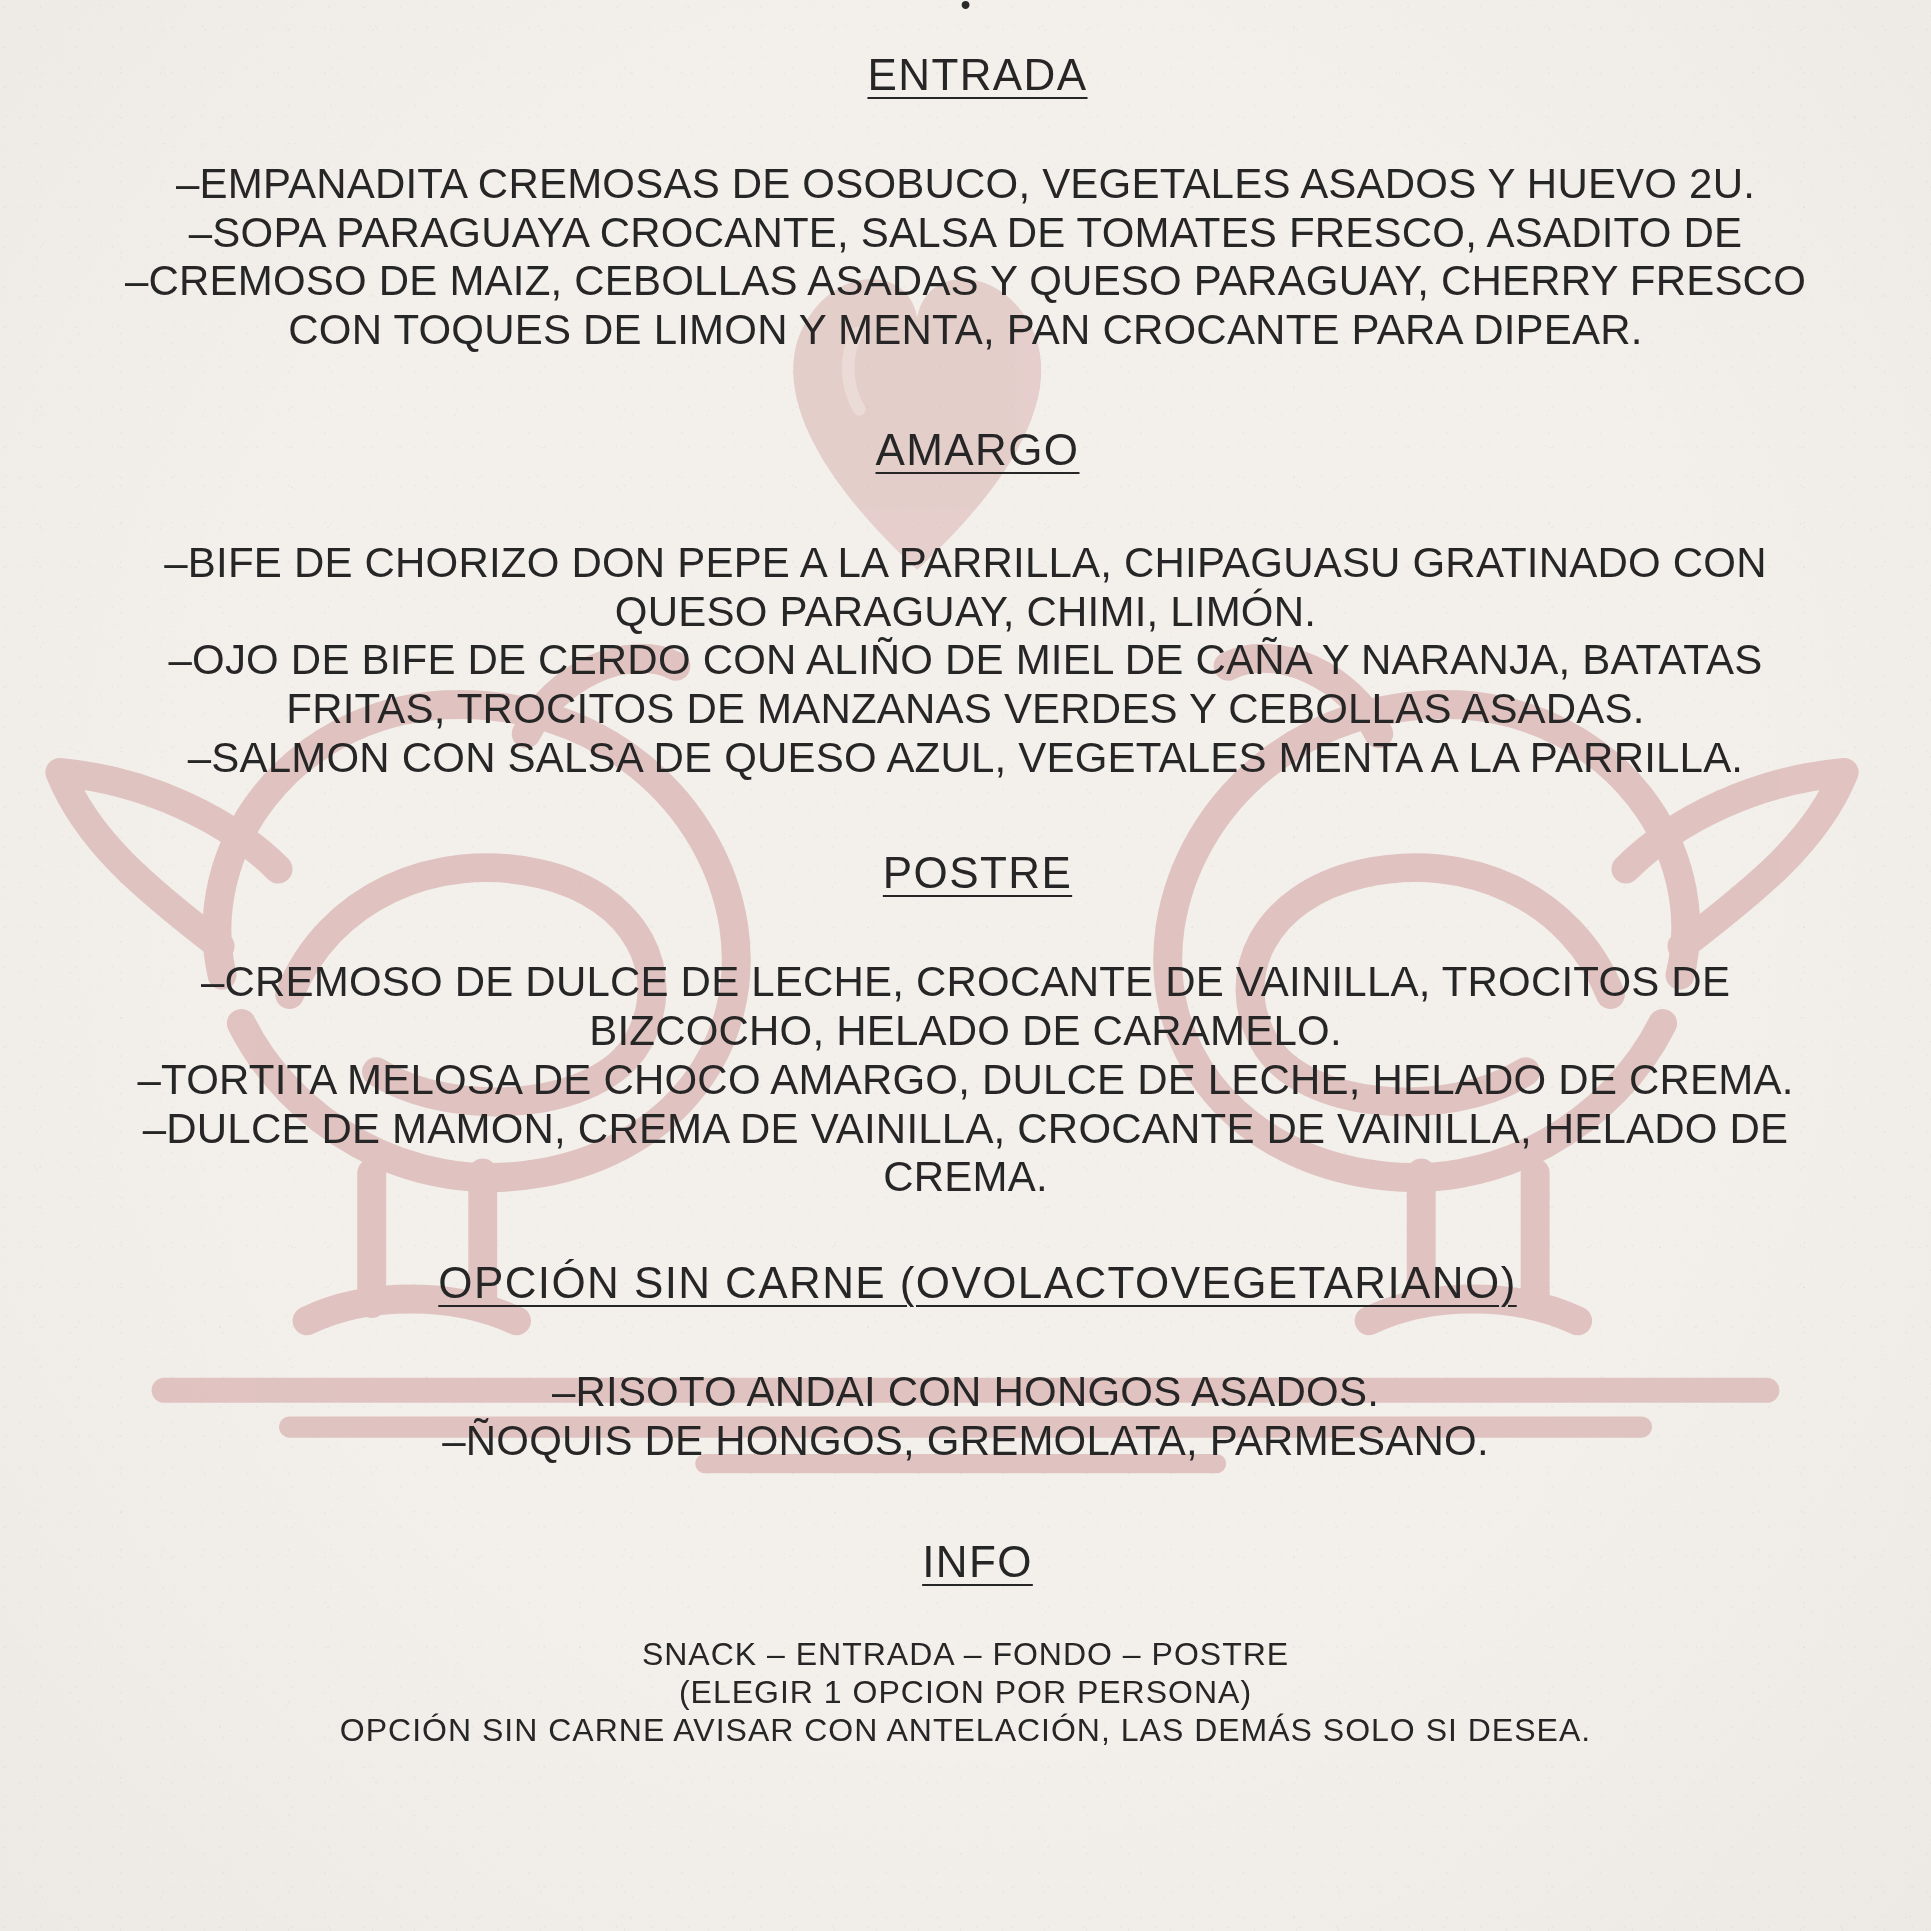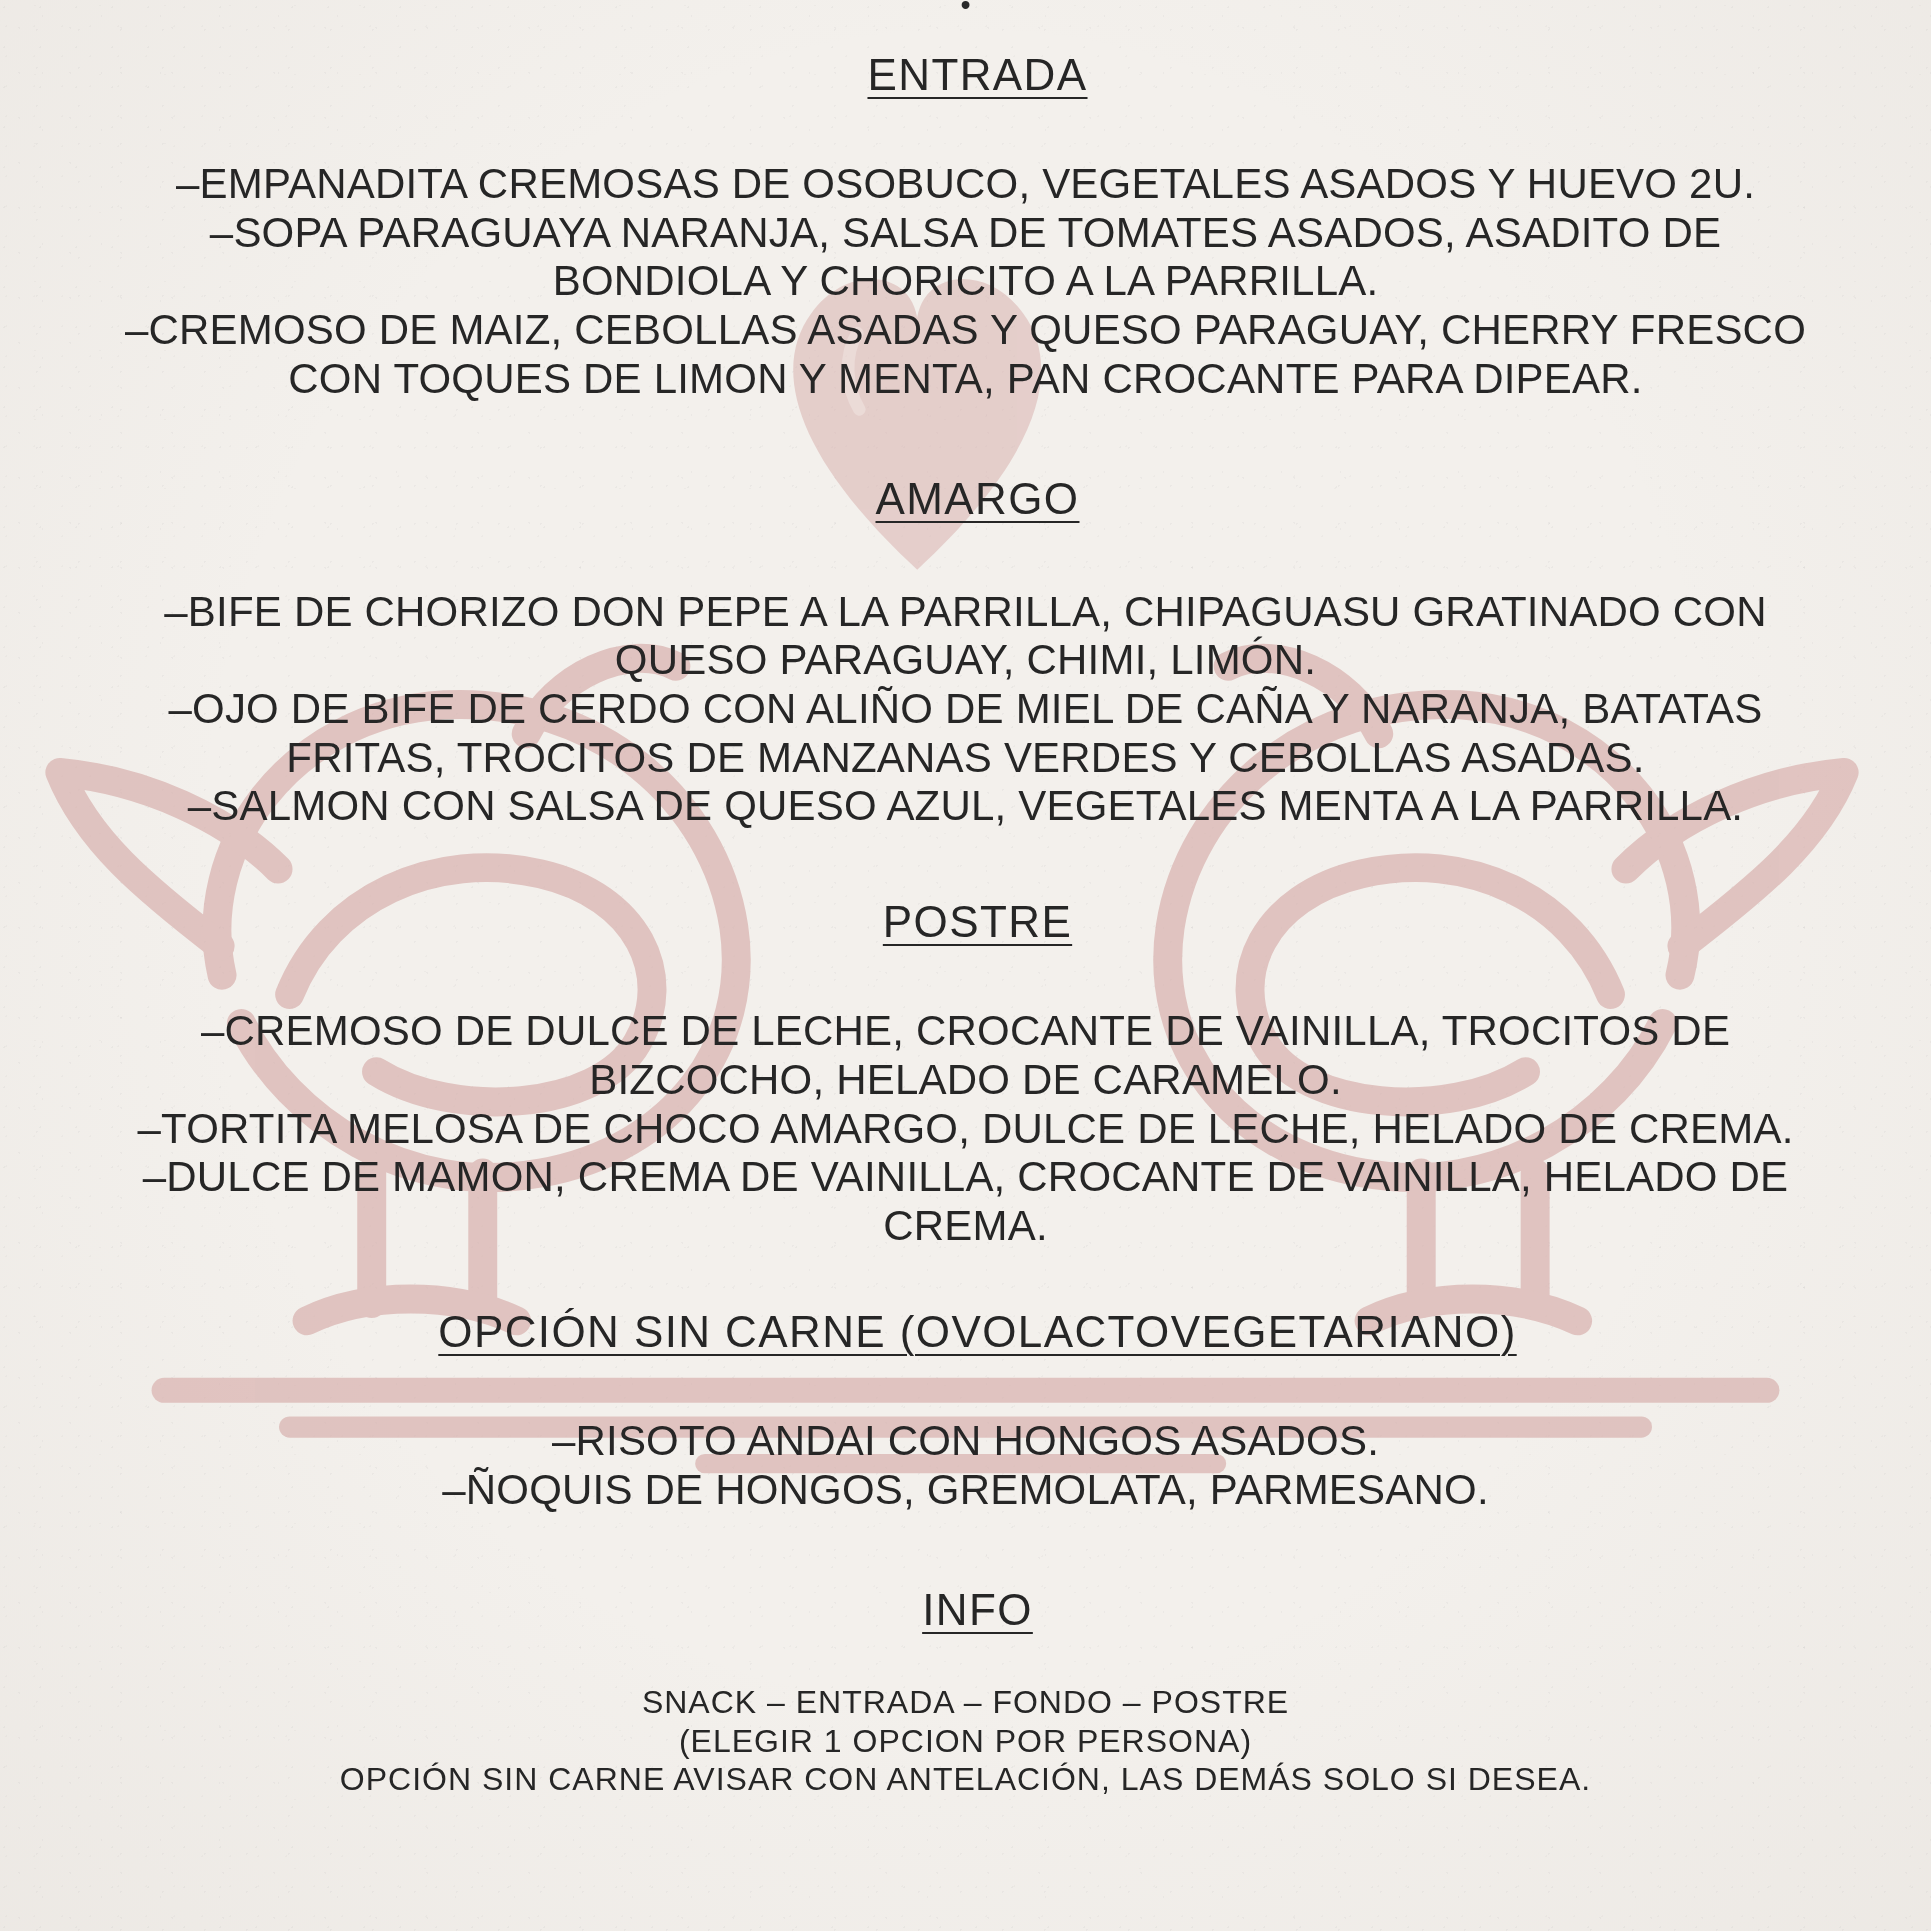--- a/index.html
+++ b/index.html
@@ -171,22 +171,21 @@
 <div class="content">
 
   <div class="top-nub">•</div>
 
   <div class="spacer-lg" style="height:50px"></div>
 
   <div class="block">
     <h2 class="section-title">ENTRADA</h2>
     <div class="spacer-md" style="height:60px"></div>
     <p class="line">–EMPANADITA CREMOSAS DE OSOBUCO, VEGETALES ASADOS Y HUEVO 2U.</p>
-    <p class="line">–SOPA PARAGUAYA NARANJA, SALSA DE TOMATES ASADOS, ASADITO DE</p>
-    <p class="line">BONDIOLA Y CHORICITO A LA PARRILLA.</p>
+    <p class="line">–SOPA PARAGUAYA CROCANTE, SALSA DE TOMATES FRESCO, ASADITO DE</p>
     <p class="line">–CREMOSO DE MAIZ, CEBOLLAS ASADAS Y QUESO PARAGUAY, CHERRY FRESCO</p>
     <p class="line">CON TOQUES DE LIMON Y MENTA, PAN CROCANTE PARA DIPEAR.</p>
   </div>
 
   <div class="spacer-lg" style="height:70px"></div>
 
   <div class="block">
     <h2 class="section-title">AMARGO</h2>
     <div class="spacer-md" style="height:64px"></div>
     <p class="line">–BIFE DE CHORIZO DON PEPE A LA PARRILLA, CHIPAGUASU GRATINADO CON</p>

